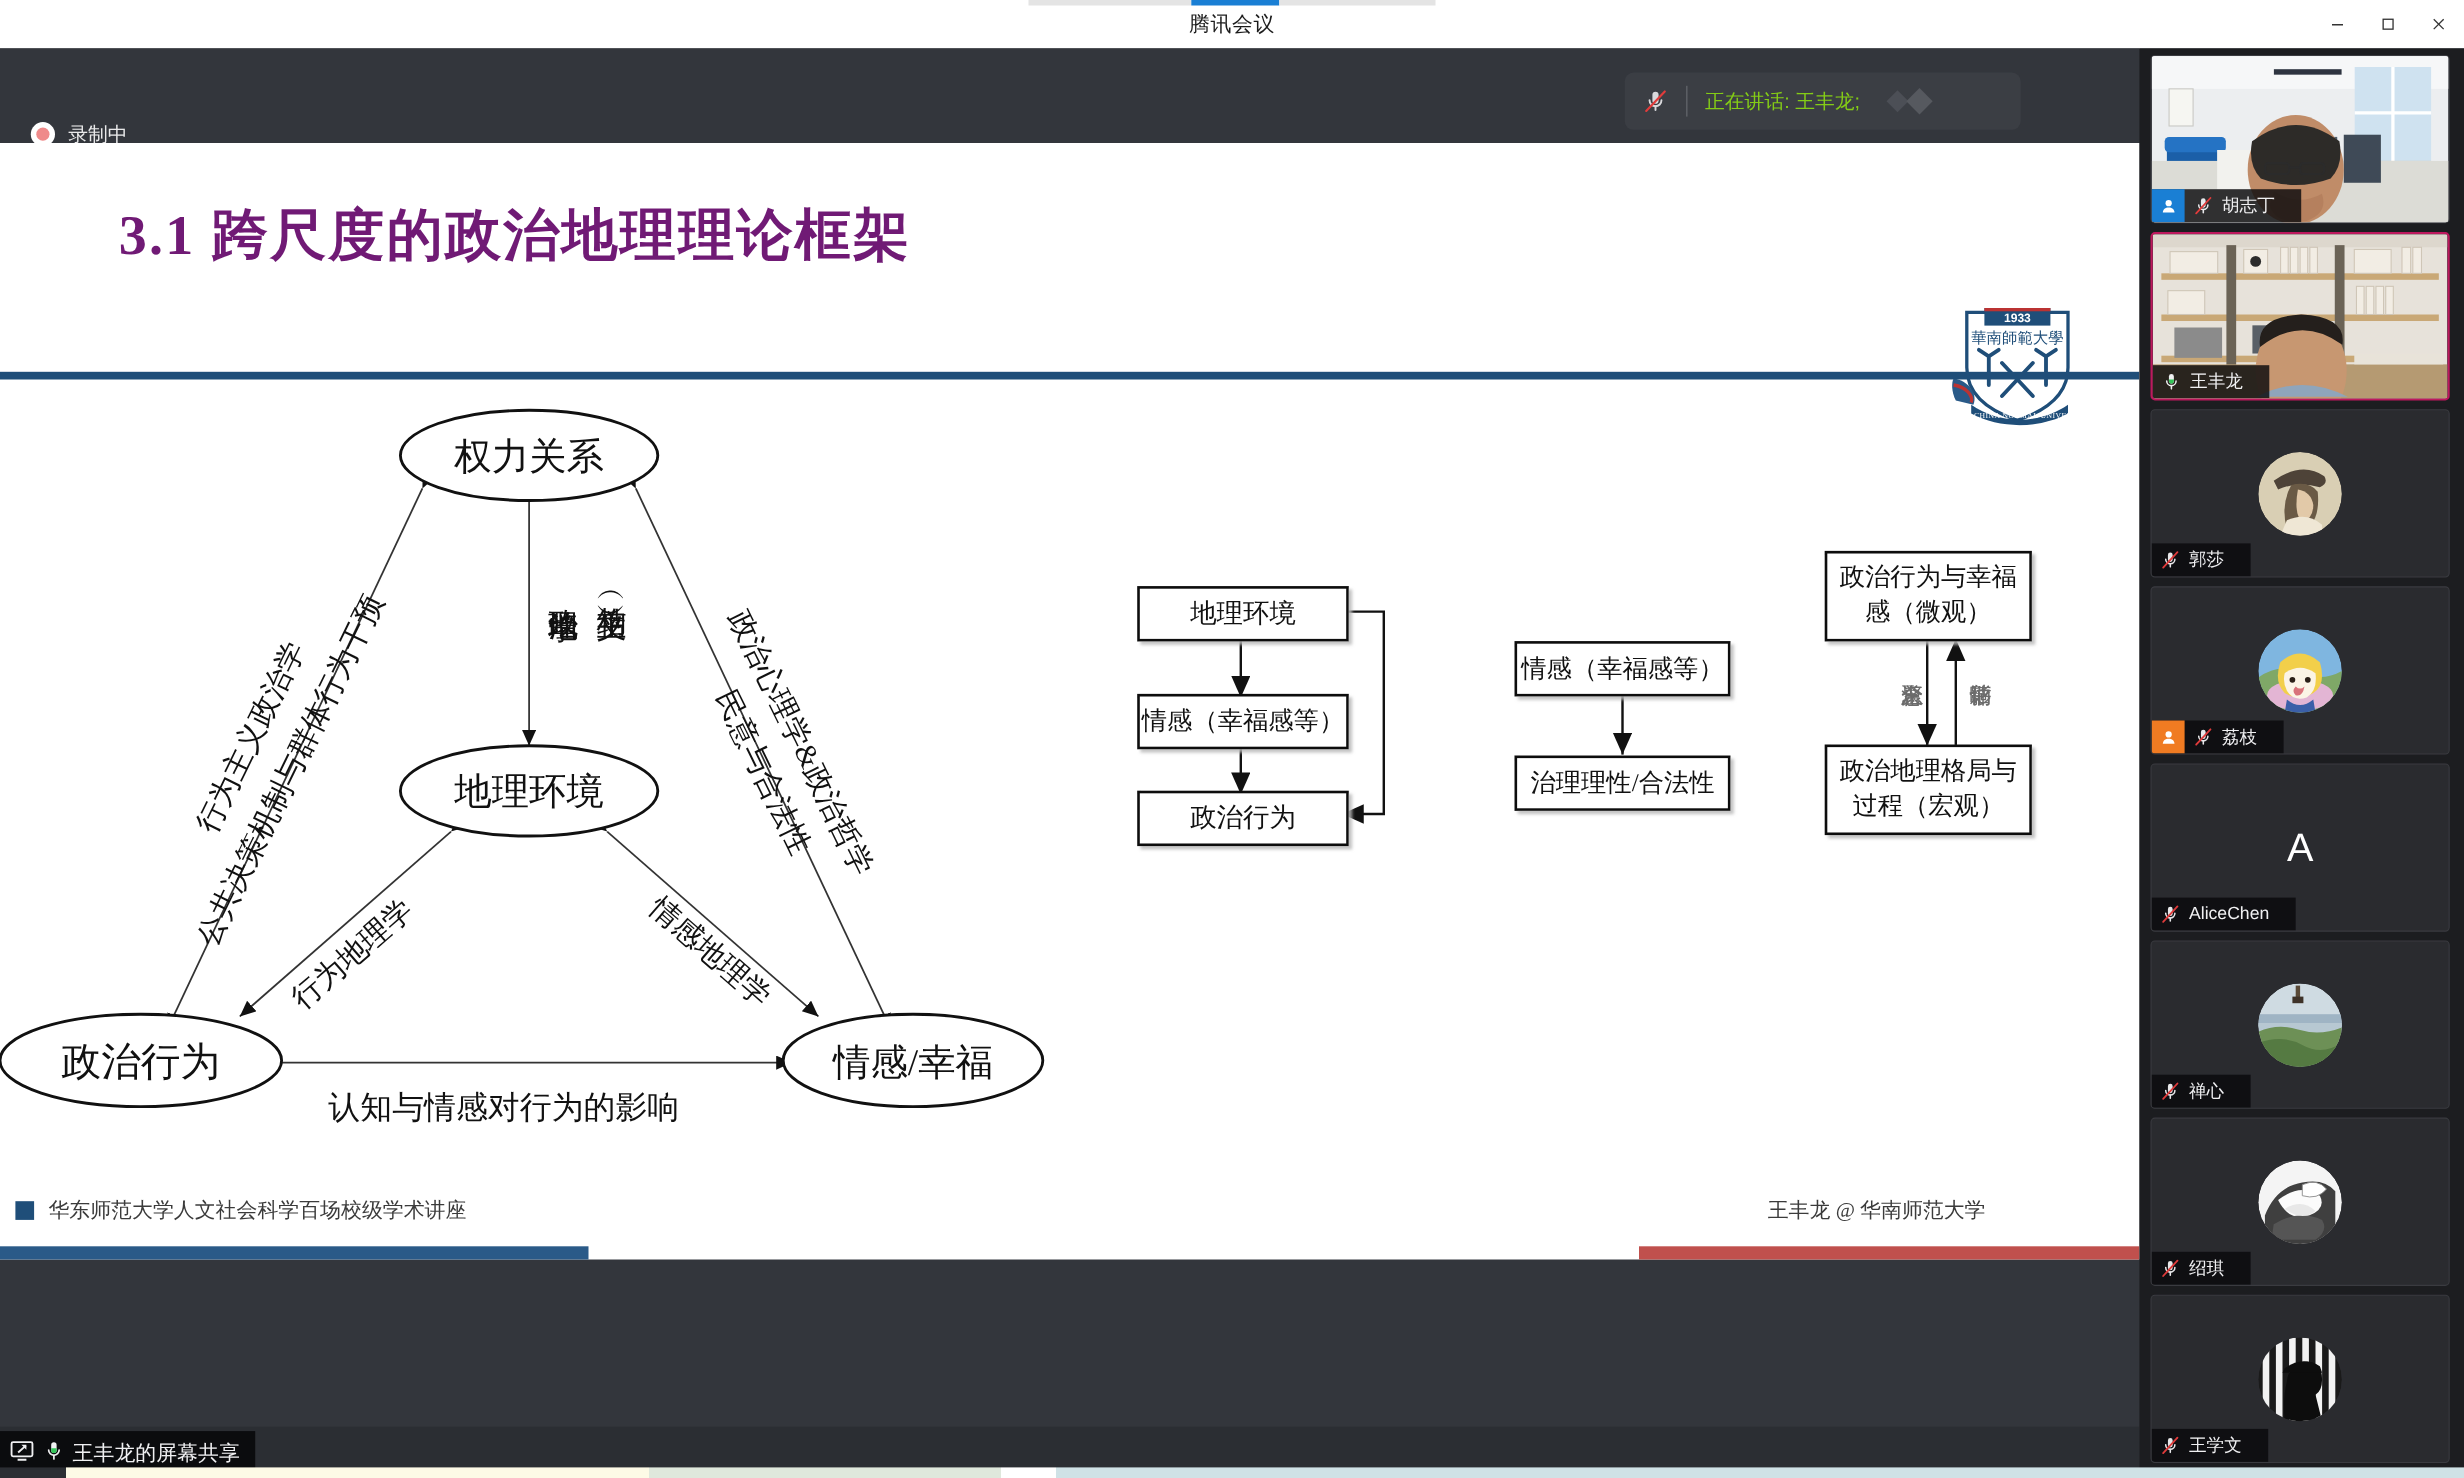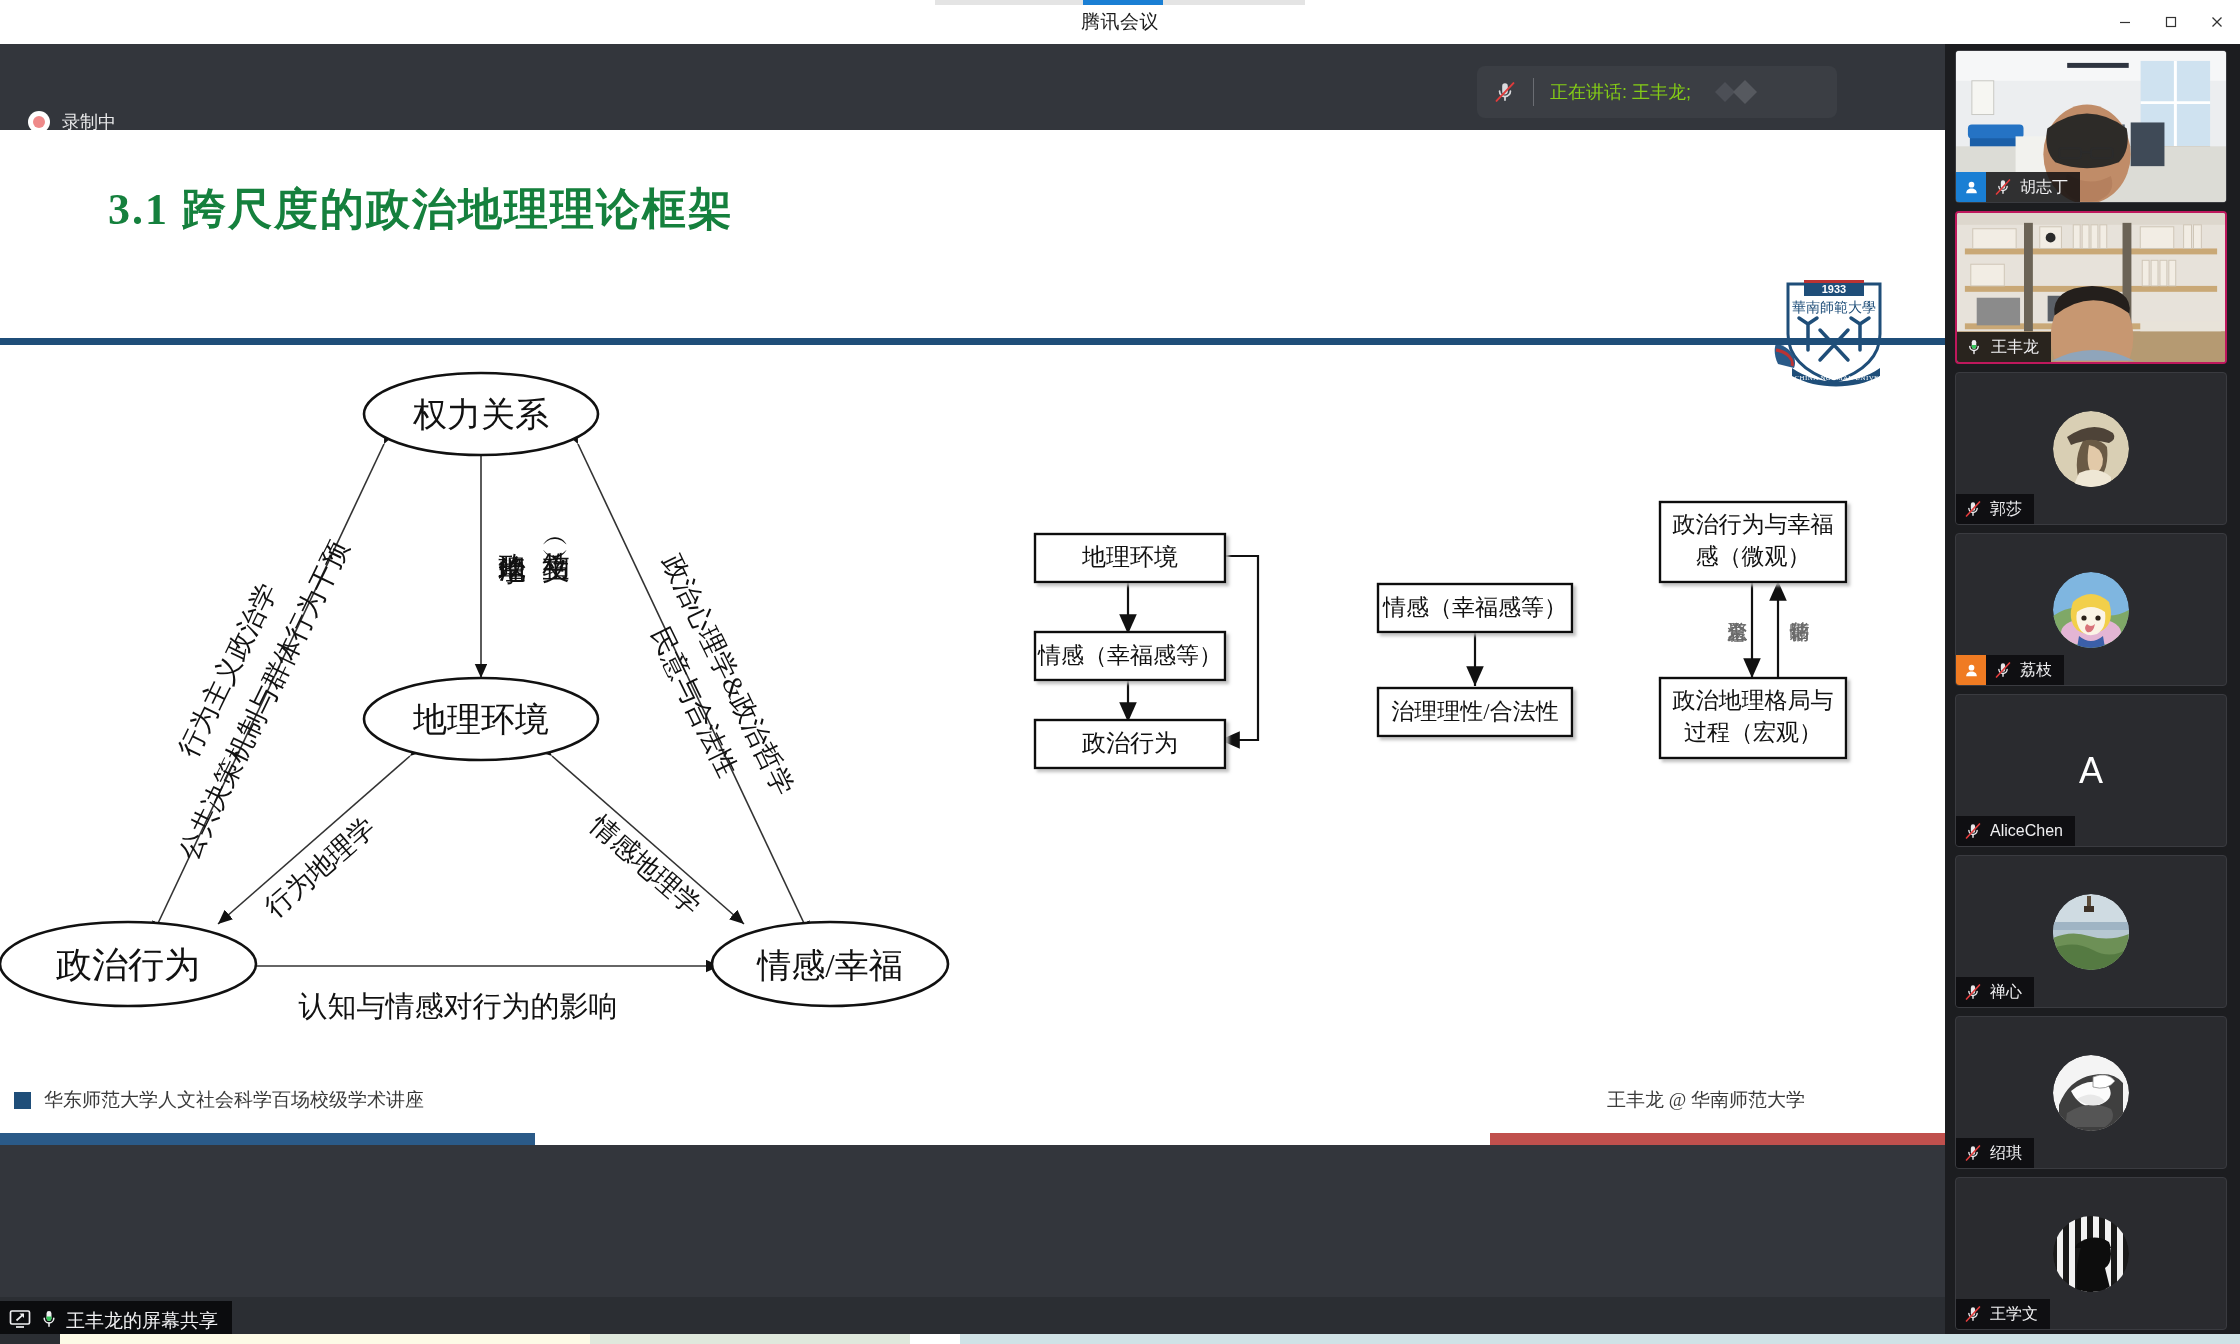--- a/index.html
+++ b/index.html
@@ -73,21 +73,21 @@
 
   
   .slide {
     position: absolute; left: 0; top: 130px; width: 1945px; height: 1015px;
     background: #ffffff; overflow: hidden;
   }
   .slide-head { position: relative; height: 215px; }
   .slide-title {
     position: absolute; left: 108px; top: 50px;
     font-family: "Liberation Serif", "DejaVu Serif", serif;
-    font-weight: bold; font-size: 44px; color: #15803d; letter-spacing: 2px;
+    font-weight: bold; font-size: 51px; color: #701a75; letter-spacing: 2px;
     white-space: nowrap;
   }
   .slide-rule {
     position: absolute; left: 0; top: 208px; width: 1945px; height: 7px;
     background: #1f4e79;
   }
   .logo {
     position: absolute; left: 1768px; top: 142px; width: 132px; height: 115px;
   }
 
@@ -134,21 +134,21 @@
     position: absolute; left: 50%; top: 50%; transform: translate(-50%,-50%);
     width: 76px; height: 76px; border-radius: 50%; overflow: hidden;
     display:flex; align-items:center; justify-content:center;
   }
   .avatar-letter {
     color: #fff; font-size: 36px; font-family: "Liberation Sans", sans-serif; font-weight: 300;
   }
   .namebar {
     position: absolute; left: 0; bottom: 0; height: 30px;
     background: rgba(10,10,12,0.82);
-    display: flex; align-items: center; padding-right: 12px;
+    display: flex; align-items: center; padding-right: 24px;
   }
   .badge-person {
     width: 30px; height: 30px; display:flex; align-items:center; justify-content:center;
   }
   .badge-person.blue { background: #1a7fd4; }
   .badge-person.orange { background: #f07b22; }
   .mic-wrap { width: 34px; display:flex; align-items:center; justify-content:center; }
   .pname { color: #f0f0f2; font-size: 16px; white-space: nowrap; }
 
   

